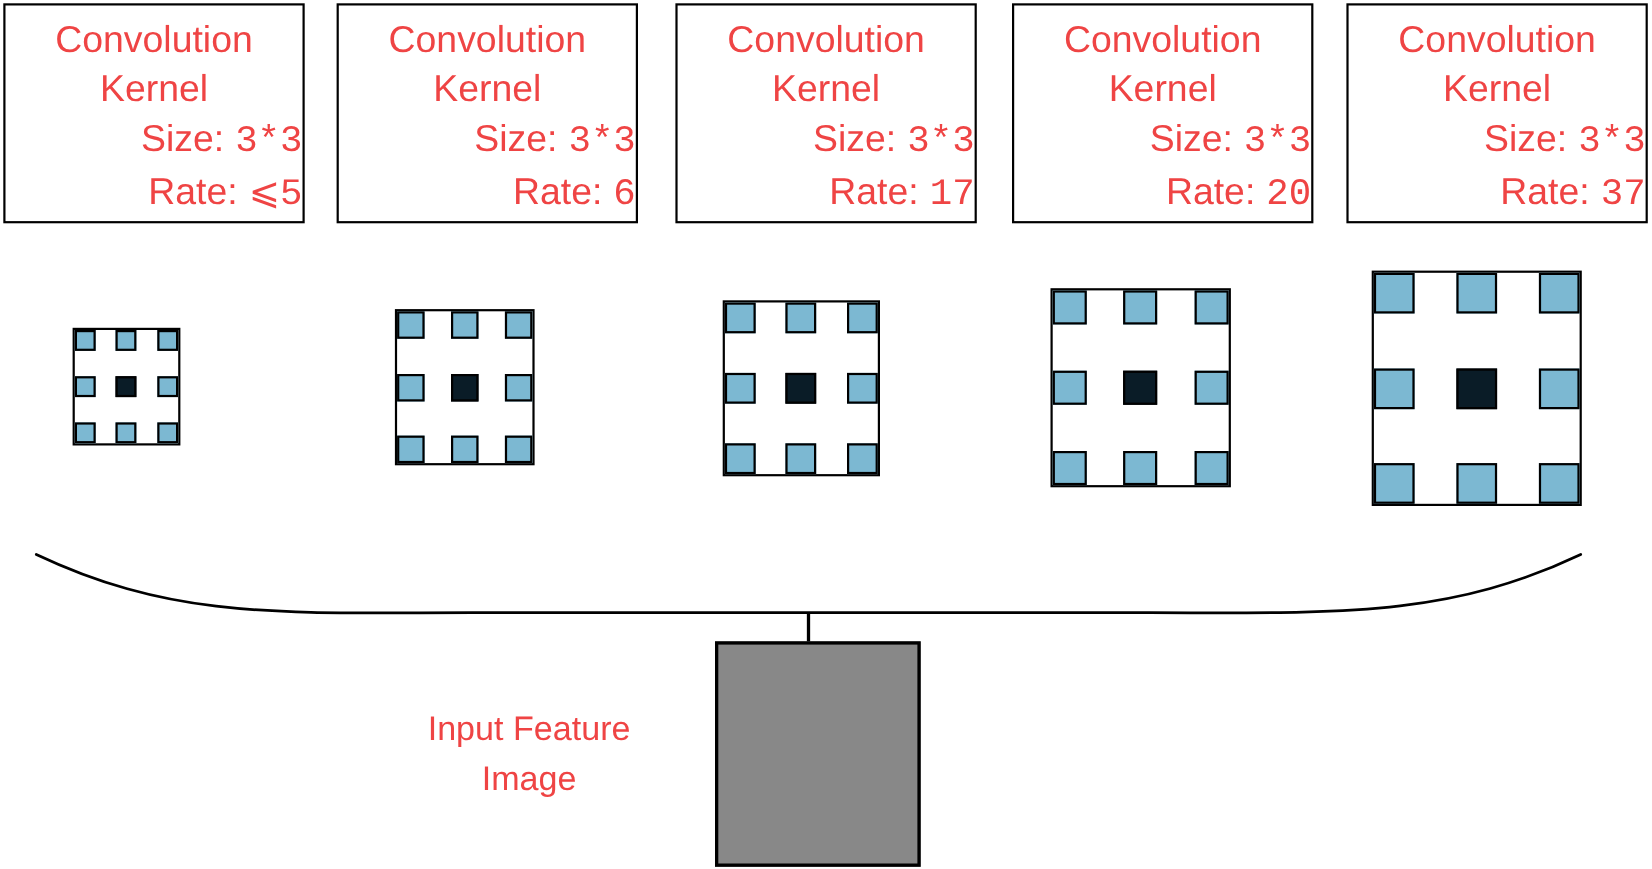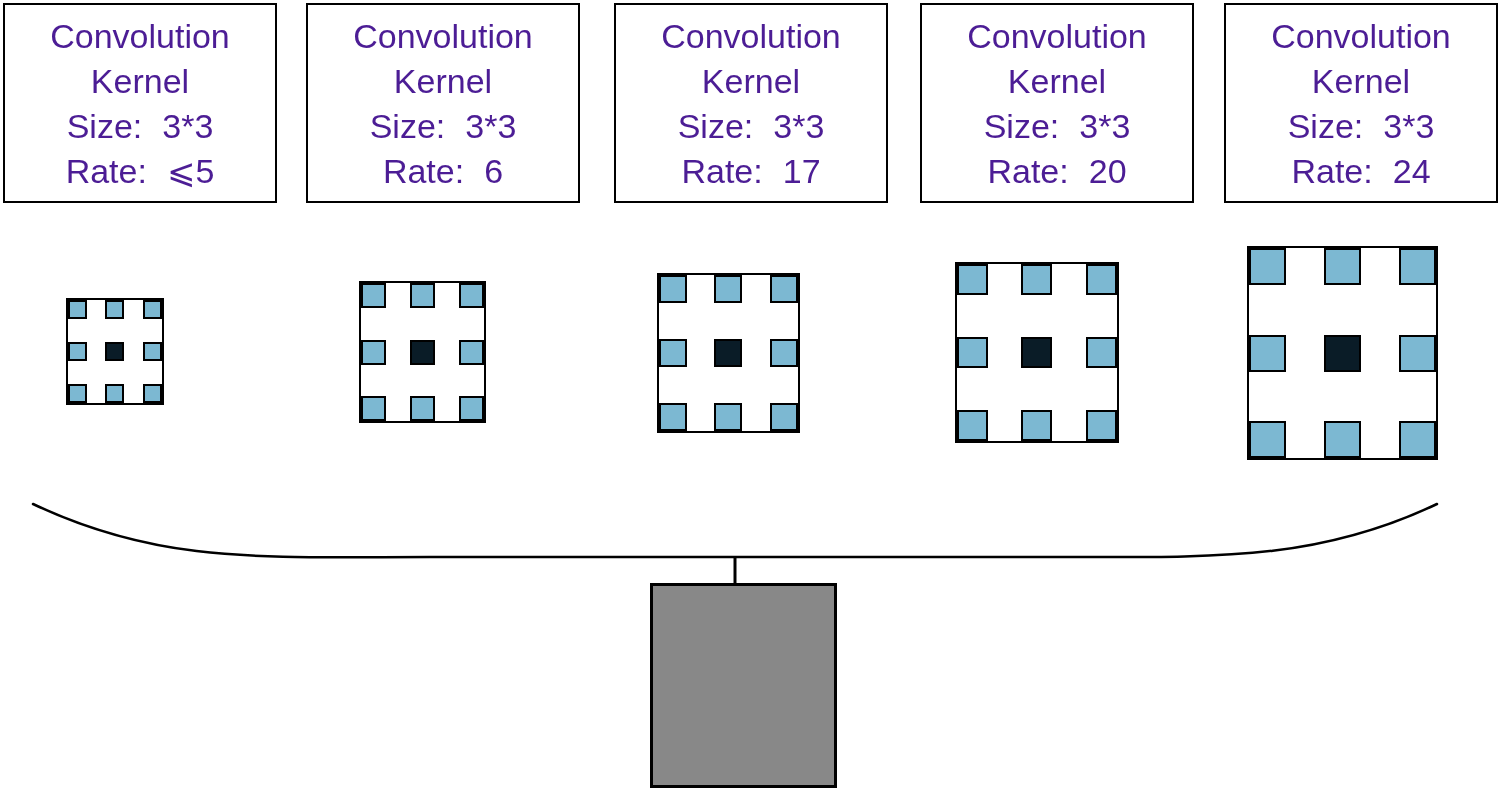--- a/index.html
+++ b/index.html
@@ -6,43 +6,43 @@
     --kernel-blue:#7cb8d2;
     --kernel-center:#0a1c27;
     --input-box-gray:#888888;
     --line-black:#000000;
   }
   html,body{margin:0;padding:0;background:#ffffff;}
   .canvas{
     position:relative;
     width:1502px;height:790px;
     font-family:"Liberation Sans","DejaVu Sans",sans-serif;
-    color:#4c1d95;
+    color:#ef4444;
     overflow:hidden;
     background:#fff;
   }
   
   .panel{
     position:absolute;
     top:3px;width:274px;height:200px;
     border:2.5px solid var(--line-black);
     box-sizing:border-box;
     background:#fff;
     text-align:center;
     padding-top:9px;
   }
   .panel .line{
     font-size:34px;
     line-height:45px;
     white-space:nowrap;
   }
   .panel .pair{
-    display:flex;justify-content:center;align-items:baseline;
-  }
-  .panel .pair .val{margin-left:20px;}
+    display:flex;justify-content:flex-end;align-items:baseline;
+  }
+  .panel .pair .val{margin-left:10px;font-family:Liberation Mono, monospace;}
   .p1{left:3px;}
   .p2{left:306px;}
   .p3{left:614px;}
   .p4{left:920px;}
   .p5{left:1224px;}
   
   .kernel{
     position:absolute;
     border:2px solid var(--line-black);
     box-sizing:border-box;
@@ -152,21 +152,21 @@
 
   <div class="panel p5">
     <div class="line">Convolution</div>
     <div class="line">Kernel</div>
     <div class="line pair">
       <span>Size:</span>
       <span class="val">3*3</span>
     </div>
     <div class="line pair">
       <span>Rate:</span>
-      <span class="val">24</span>
+      <span class="val">37</span>
     </div>
   </div>
 
   <div class="kernel k1">
     <div class="sq tl"></div>
     <div class="sq tc"></div>
     <div class="sq tr"></div>
     <div class="sq ml"></div>
     <div class="sq mc dark"></div>
     <div class="sq mr"></div>
@@ -222,14 +222,18 @@
     <div class="sq bc"></div>
     <div class="sq br"></div>
   </div>
 
   <svg class="brace-svg" viewBox="0 0 1502 790">
     <path d="M 33 504 C 160 564, 258 557, 430 557 L 1045 557 C 1215 557, 1315 562, 1437 504" fill="none" stroke="#000000" stroke-width="2.5" stroke-linecap="round"></path>
     <path d="M 735 557 L 735 584" fill="none" stroke="#000000" stroke-width="3"></path>
   </svg>
 
   <div class="input-box"></div>
+  <div class="input-label">
+    <div>Input Feature</div>
+    <div>Image</div>
+  </div>
 
 </div>
 
 </body></html>

